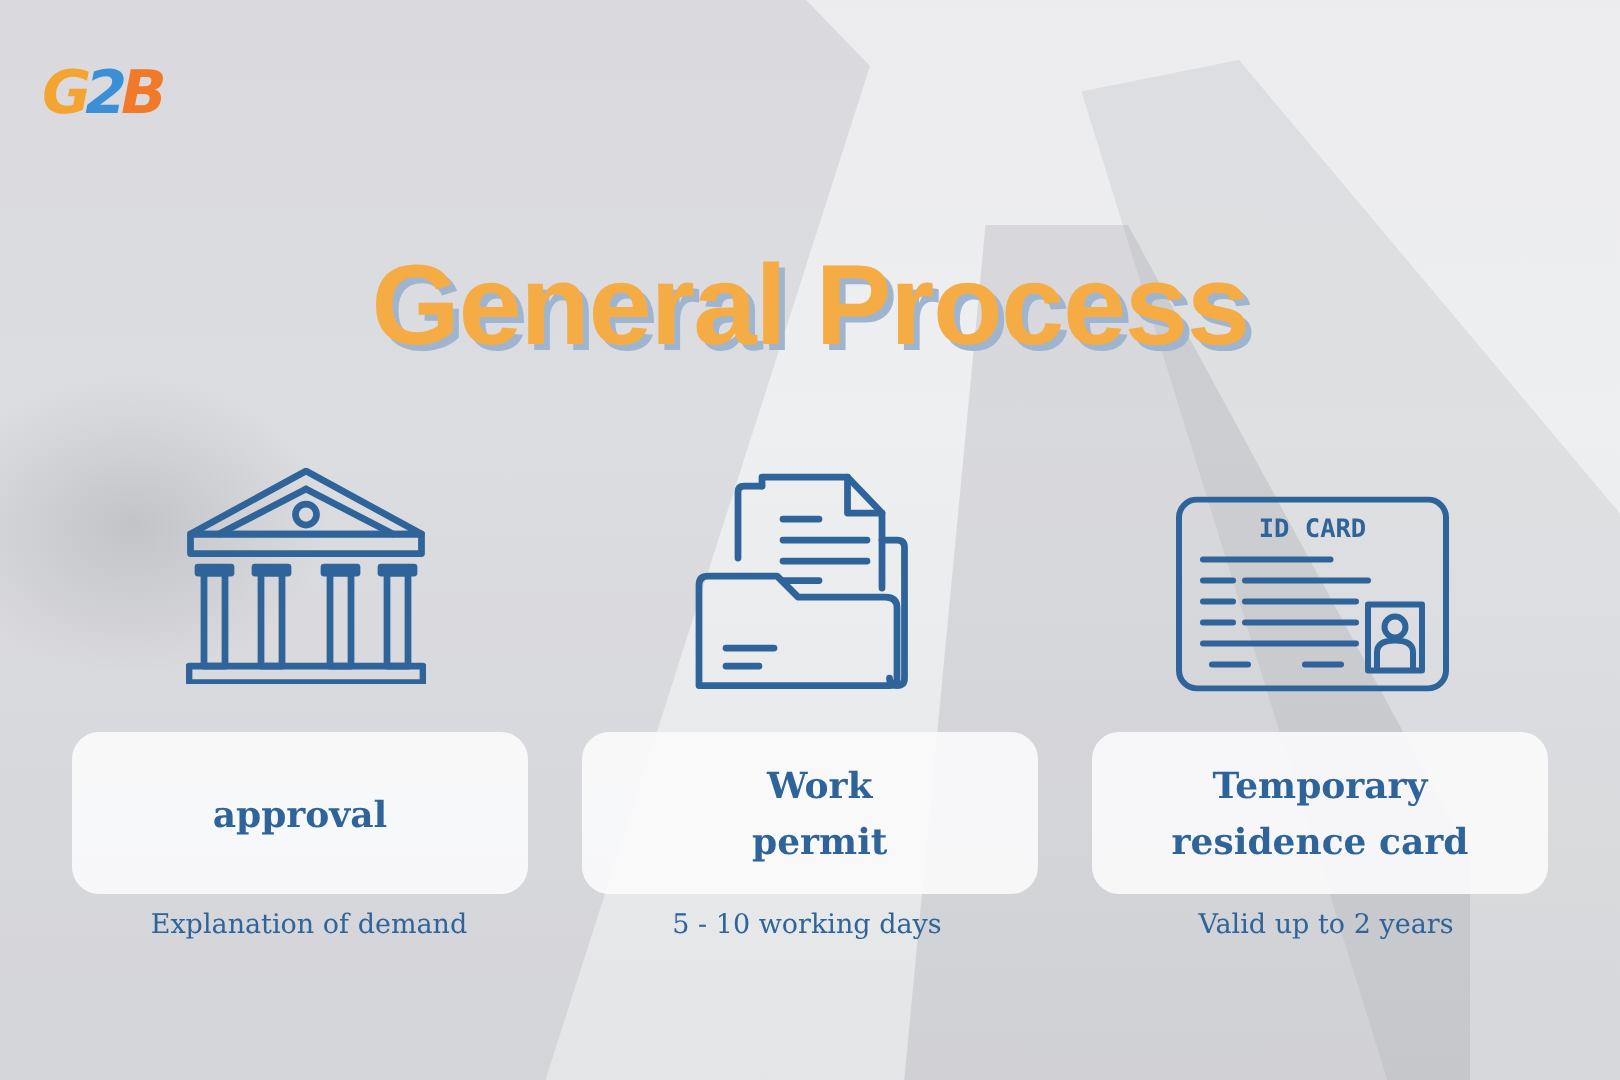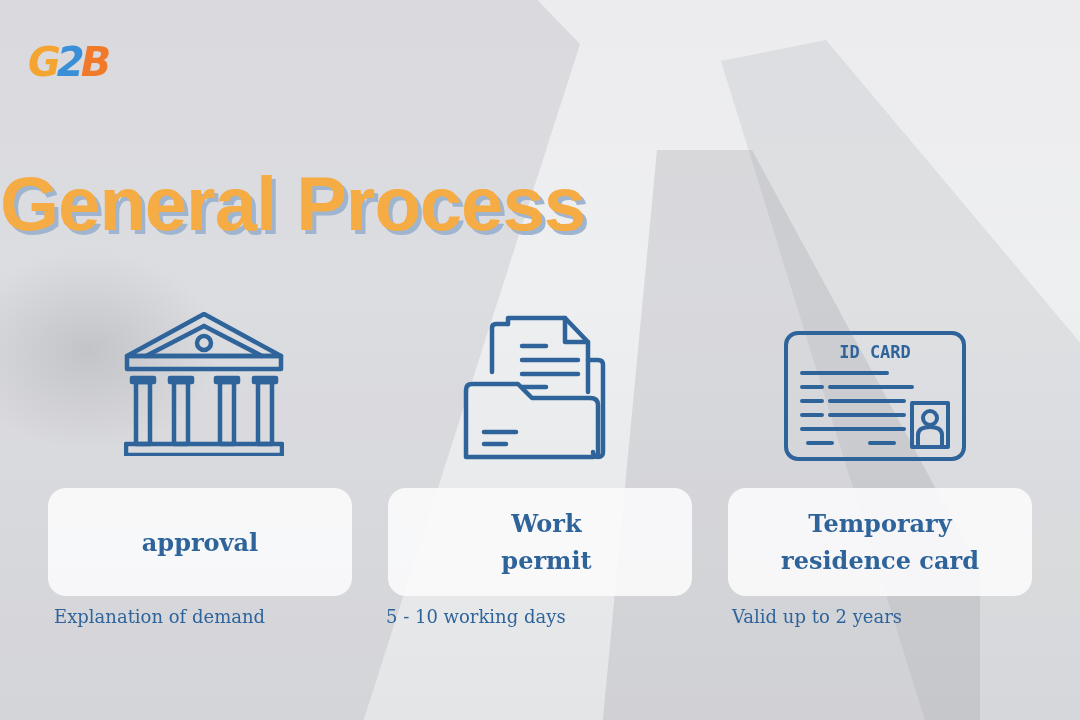--- a/index.html
+++ b/index.html
@@ -24,37 +24,37 @@
               background: radial-gradient(ellipse at 40% 50%, rgba(110,112,116,0.22), transparent 70%); }
 
   .logo { position: absolute; left: 28px; top: 26px; width: 150px; height: 72px;
           font-family: "DejaVu Sans", sans-serif; font-weight: bold; font-style: italic;
           font-size: 40px; letter-spacing: -4px; line-height: 72px; }
   .logo .g { color: #f4a431; }
   .logo .two { color: #3a8fd6; }
   .logo .b { color: #f07a2a; }
 
   .title {
-    position: absolute; left: 0; right: 0; top: 160px; 
+    position: absolute; left: 0; right: 0; top: 160px; text-align: center;
     font-family: "Liberation Sans", sans-serif; font-weight: bold;
     font-size: 76px; letter-spacing: -1px; color: #f6ac44;
     text-shadow: 4px 4px 0 #9fb5cf;
   }
 
   .icon { position: absolute; }
   .icon svg { display: block; }
 
   .card {
     position: absolute; top: 488px; width: 304px; height: 108px;
     background: rgba(250,250,251,0.93); border-radius: 18px;
     display: flex; flex-direction: column; align-items: center; justify-content: center;
     color: #2f649b; font-weight: bold; font-size: 24px; line-height: 37px; text-align: center;
   }
   .caption {
-    position: absolute; top: 606px; width: 304px; 
+    position: absolute; top: 606px; width: 304px; text-align: center;
     color: #2f649b; font-size: 18px;
   }
 </style>
 </head>
 <body>
 
 <div class="bg">
   <div class="bldg b1"></div>
   <div class="bldg b2"></div>
   <div class="bldg b3"></div>

